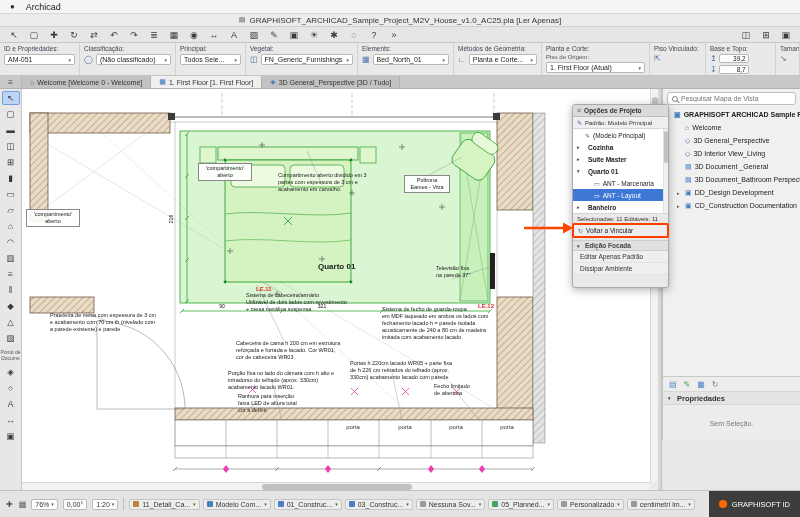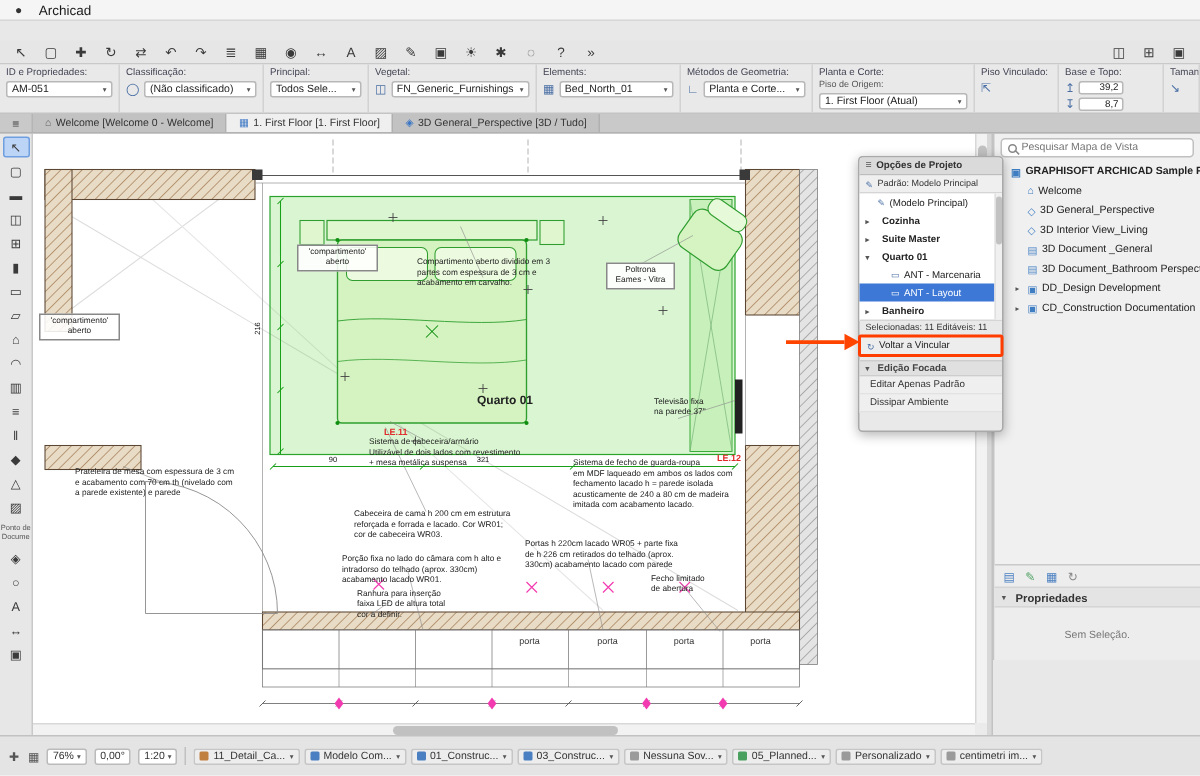--- a/index.html
+++ b/index.html
@@ -125,20 +125,24 @@
 </head>
 <body>
 
 <div class="app">
 
   <div class="menubar">
     <span class="apple">●</span>
     <span class="mi app-name">Archicad</span>
   </div>
 
+  <div class="titlebar">
+    <span class="doc-icon">▤</span>
+    <span>GRAPHISOFT_ARCHICAD_Sample_Project_M2V_House_v1.0_AC25.pla [Ler Apenas]</span>
+  </div>
 
   <div class="toolbar">
     <span class="tb-icons">
 
     <span class="tb-icon">↖</span>
         <span class="tb-icon">▢</span>
         <span class="tb-icon">✚</span>
         <span class="tb-icon">↻</span>
         <span class="tb-icon">⇄</span>
         <span class="tb-icon">↶</span>
@@ -709,15 +713,19 @@
           <span>Personalizado</span>
           <span class="caret">▾</span>
         </span>
 
         <span class="sb-tab">
           <span class="sb-square" style="background: rgb(154, 154, 154);"></span>
           <span>centimetri im...</span>
           <span class="caret">▾</span>
         </span>
       </span>
+    <span class="brand">
+      <span class="brand-dot"></span>
+      <span>GRAPHISOFT ID</span>
+    </span>
   </div>
 
 </div>
 
 </body></html>

